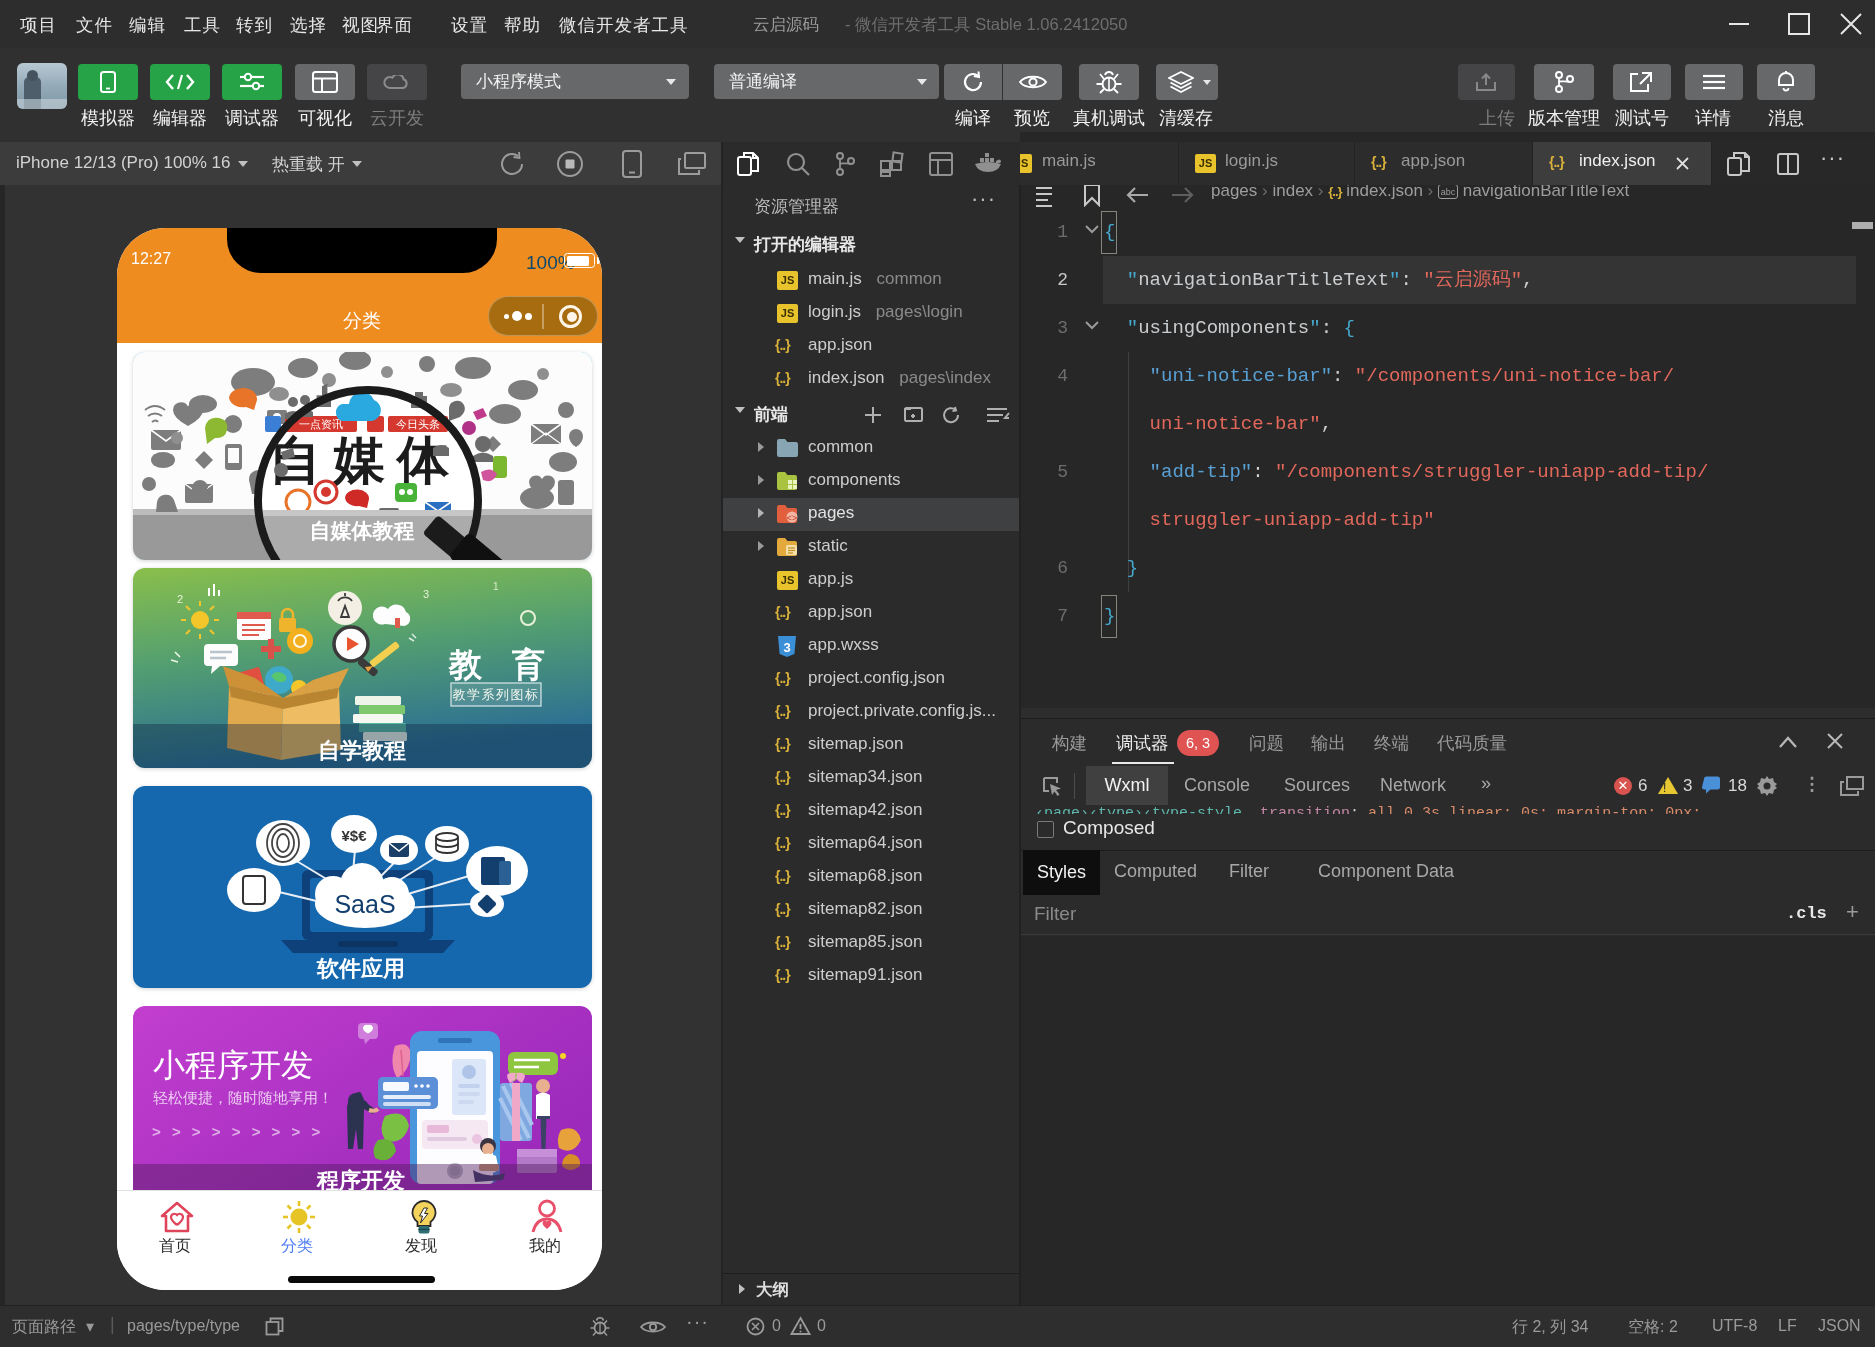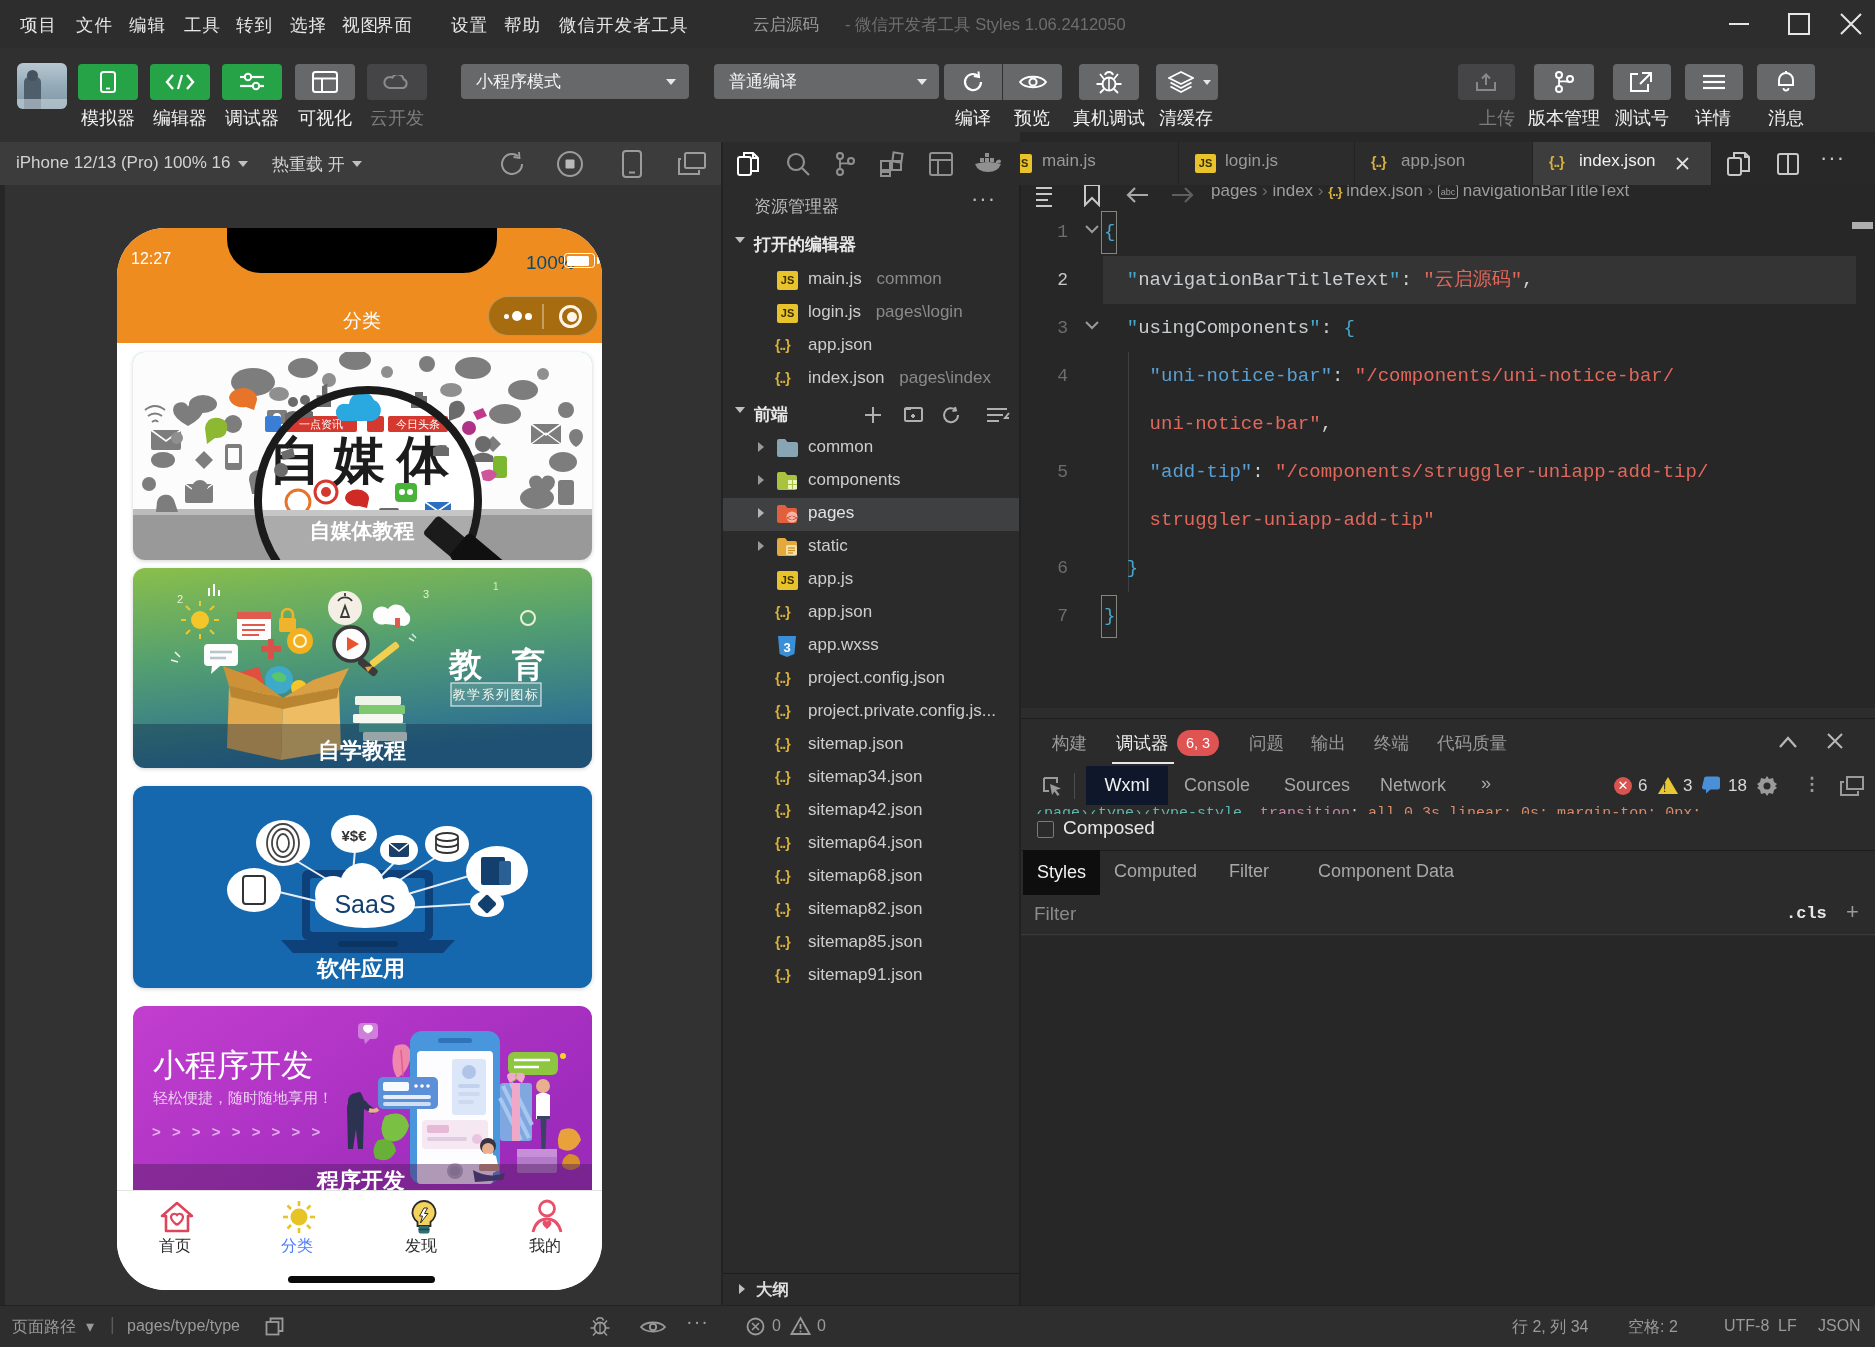--- a/index.html
+++ b/index.html
@@ -50,21 +50,21 @@
     <span class="menu" style="left:129px;">编辑</span>
     <span class="menu" style="left:184px;">工具</span>
     <span class="menu" style="left:236px;">转到</span>
     <span class="menu" style="left:290px;">选择</span>
     <span class="menu" style="left:342px;">视图</span>
     <span class="menu" style="left:376px;">界面</span>
     <span class="menu" style="left:451px;">设置</span>
     <span class="menu" style="left:504px;">帮助</span>
     <span class="menu" style="left:559px;">微信开发者工具</span>
     <span class="wtitle" style="left:753px;color:#9b9b9b;">云启源码</span>
-    <span class="wtitle" style="left:845px;color:#6e6e6e;">- 微信开发者工具 Styles 1.06.2412050</span>
+    <span class="wtitle" style="left:845px;color:#6e6e6e;">- 微信开发者工具 Stable 1.06.2412050</span>
 
     <svg class="abs" style="left:1723px;top:8px;" width="150" height="32" viewBox="0 0 150 32">
       <line x1="6" y1="16" x2="26" y2="16" stroke="#e6e6e6" stroke-width="2"></line>
       <rect x="66" y="6" width="20" height="20" fill="none" stroke="#e6e6e6" stroke-width="2"></rect>
       <path d="M 118 6 L 138 26 M 138 6 L 118 26" stroke="#e6e6e6" stroke-width="2"></path>
     </svg>
   </div>
 
   <div class="toolbar">
     <div class="abs" style="left:17px;top:15px;width:50px;height:46px;border-radius:6px;background:linear-gradient(180deg,#b8c8d2 0%,#94aab8 50%,#7e96a4 100%);overflow:hidden;">
@@ -903,21 +903,21 @@
       </svg>
     <svg class="abs" style="left:806px;top:13px;" width="18" height="18" viewBox="0 0 18 18">
         <path d="M2 2 L16 16 M16 2 L2 16" stroke="#b8b8b8" stroke-width="2"></path>
       </svg>
 
     <svg class="abs" style="left:21px;top:56px;" width="24" height="24" viewBox="0 0 24 24">
         <path d="M3 3 L3 16 L8 16 M3 3 L16 3 L16 8" fill="none" stroke="#9a9a9a" stroke-width="2"></path>
         <path d="M9 9 L20 13.5 L15 15 L18.5 19.5 L16.5 21 L13.5 16.5 L11 20 Z" fill="#9a9a9a"></path>
       </svg>
     <div class="abs" style="left:54px;top:54px;width:1px;height:26px;background:#4c4c4c;"></div>
-    <div class="abs" style="left:66px;top:47px;width:82px;height:39px;background:#0f172a;color:#f2f2f2;font-size:18px;text-align:center;line-height:39px;">Wxml</div>
+    <div class="abs" style="left:66px;top:47px;width:82px;height:39px;background:#404040;color:#f2f2f2;font-size:18px;text-align:center;line-height:39px;">Wxml</div>
     <span class="abs" style="left:164px;top:56px;font-size:18px;color:#a8a8a8;">Console</span>
     <span class="abs" style="left:264px;top:56px;font-size:18px;color:#a8a8a8;">Sources</span>
     <span class="abs" style="left:360px;top:56px;font-size:18px;color:#a8a8a8;">Network</span>
     <span class="abs" style="left:461px;top:54px;font-size:18px;color:#a8a8a8;">»</span>
     <div class="abs" style="left:594px;top:58px;width:18px;height:18px;border-radius:50%;background:#d9534f;color:#fff;font-size:13px;text-align:center;line-height:18px;">✕</div>
     <span class="abs" style="left:618px;top:57px;font-size:17px;color:#d8d8d8;">6</span>
     <div class="abs" style="left:638px;top:58px;width:0;height:0;border-left:10px solid transparent;border-right:10px solid transparent;border-bottom:17px solid #e8c832;"></div>
     <span class="abs" style="left:643px;top:62px;font-size:12px;color:#222;z-index:2;">!</span>
     <span class="abs" style="left:663px;top:57px;font-size:17px;color:#d8d8d8;">3</span>
     <svg class="abs" style="left:682px;top:57px;" width="20" height="19" viewBox="0 0 20 19">
@@ -984,17 +984,17 @@
       </svg>
     <span class="abs" style="left:772px;top:11px;">0</span>
     <svg class="abs" style="left:790px;top:10px;" width="21" height="20" viewBox="0 0 21 20">
         <path d="M10.5 2 L19.5 18 L1.5 18 Z" fill="none" stroke="#9a9a9a" stroke-width="1.8"></path>
         <line x1="10.5" y1="8" x2="10.5" y2="13" stroke="#9a9a9a" stroke-width="1.8"></line>
         <circle cx="10.5" cy="15.5" r="1" fill="#9a9a9a"></circle>
       </svg>
     <span class="abs" style="left:817px;top:11px;">0</span>
     <span class="abs" style="left:1512px;top:11px;">行 2, 列 34</span>
     <span class="abs" style="left:1628px;top:11px;">空格: 2</span>
-    <span class="abs" style="left:1712px;top:11px;margin-left:12px;">UTF-8</span>
+    <span class="abs" style="left:1712px;top:11px;">UTF-8</span>
     <span class="abs" style="left:1778px;top:11px;">LF</span>
     <span class="abs" style="left:1818px;top:11px;">JSON</span>
   </div>
 </div>
 
 </body></html>

